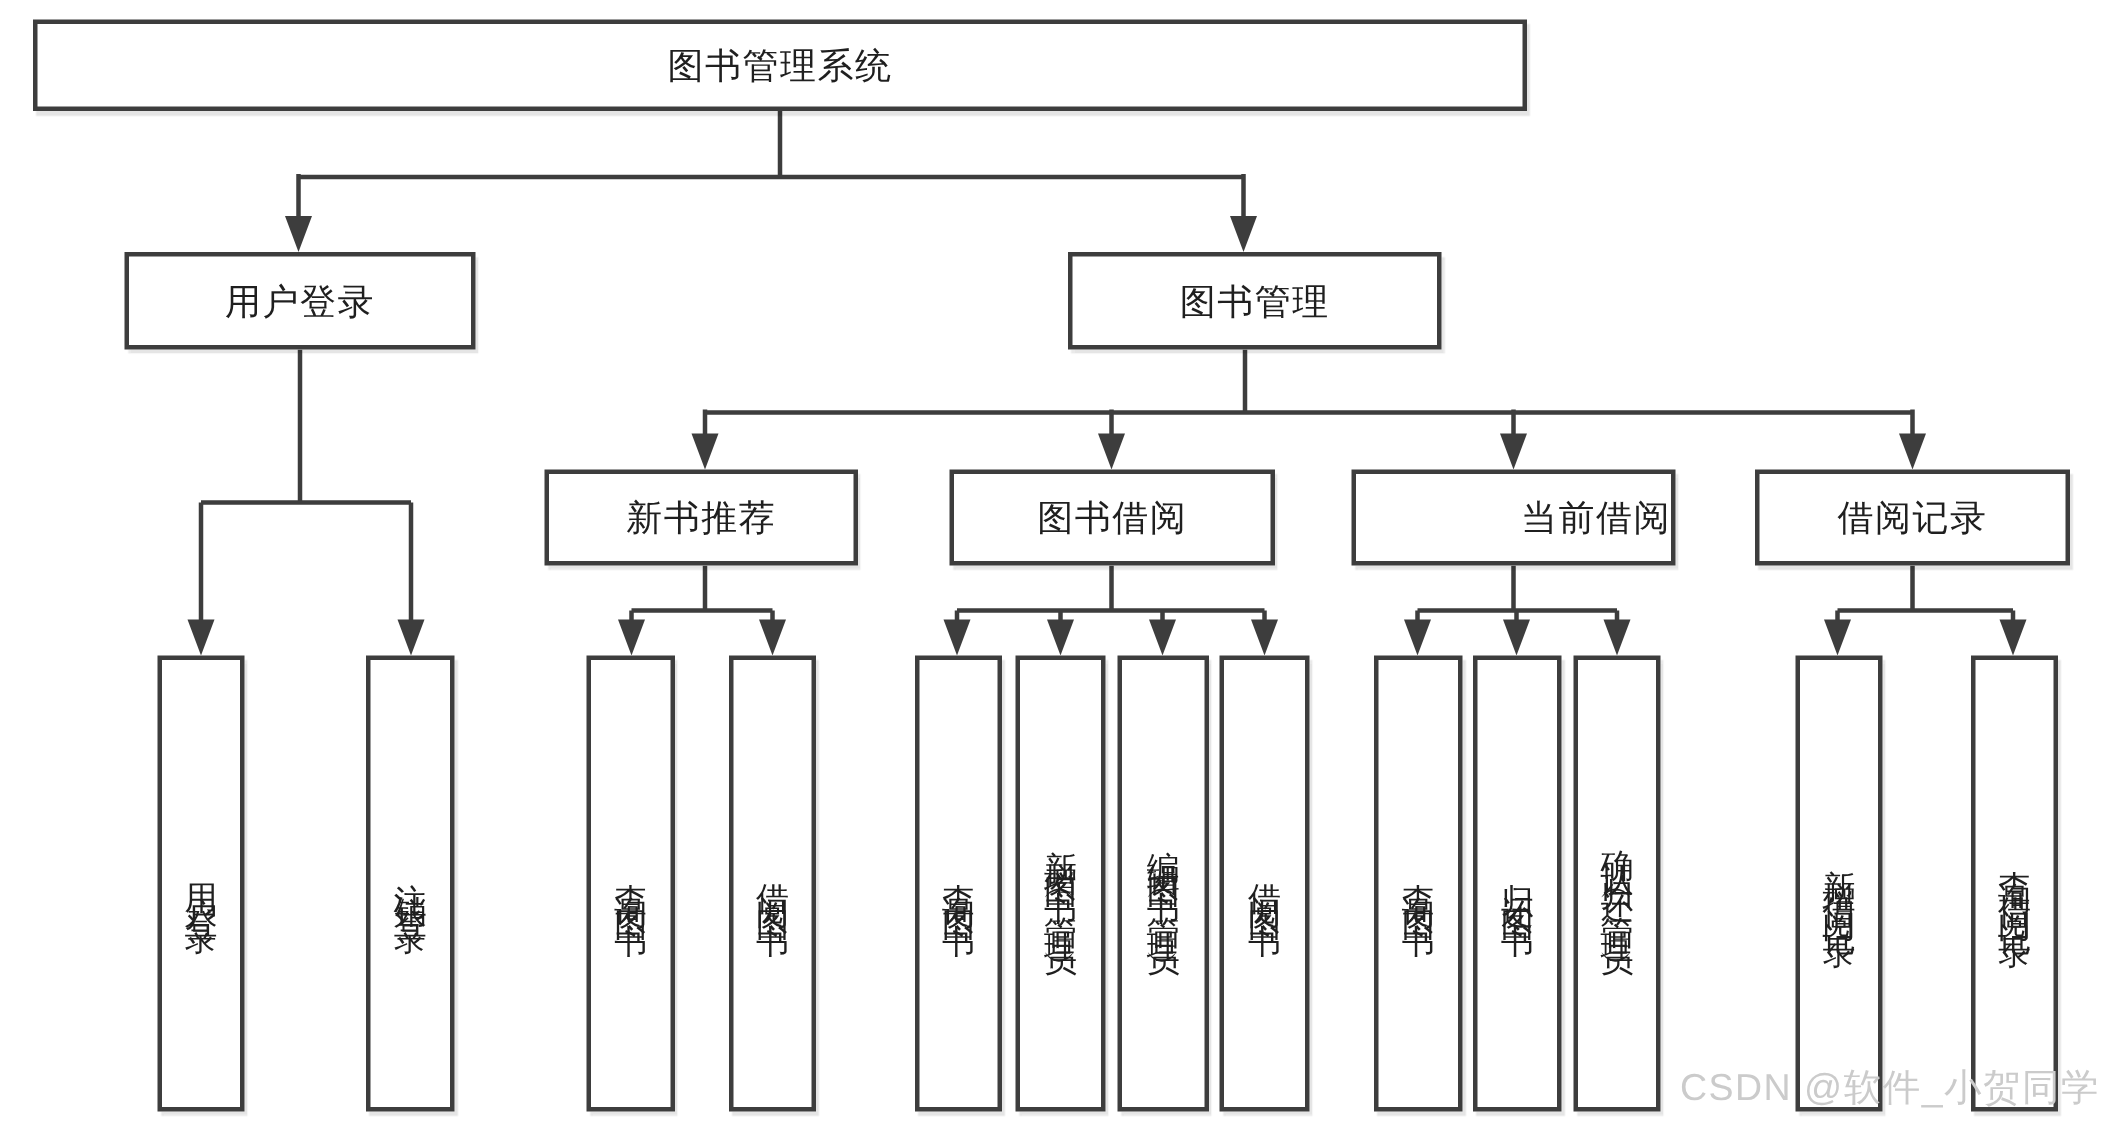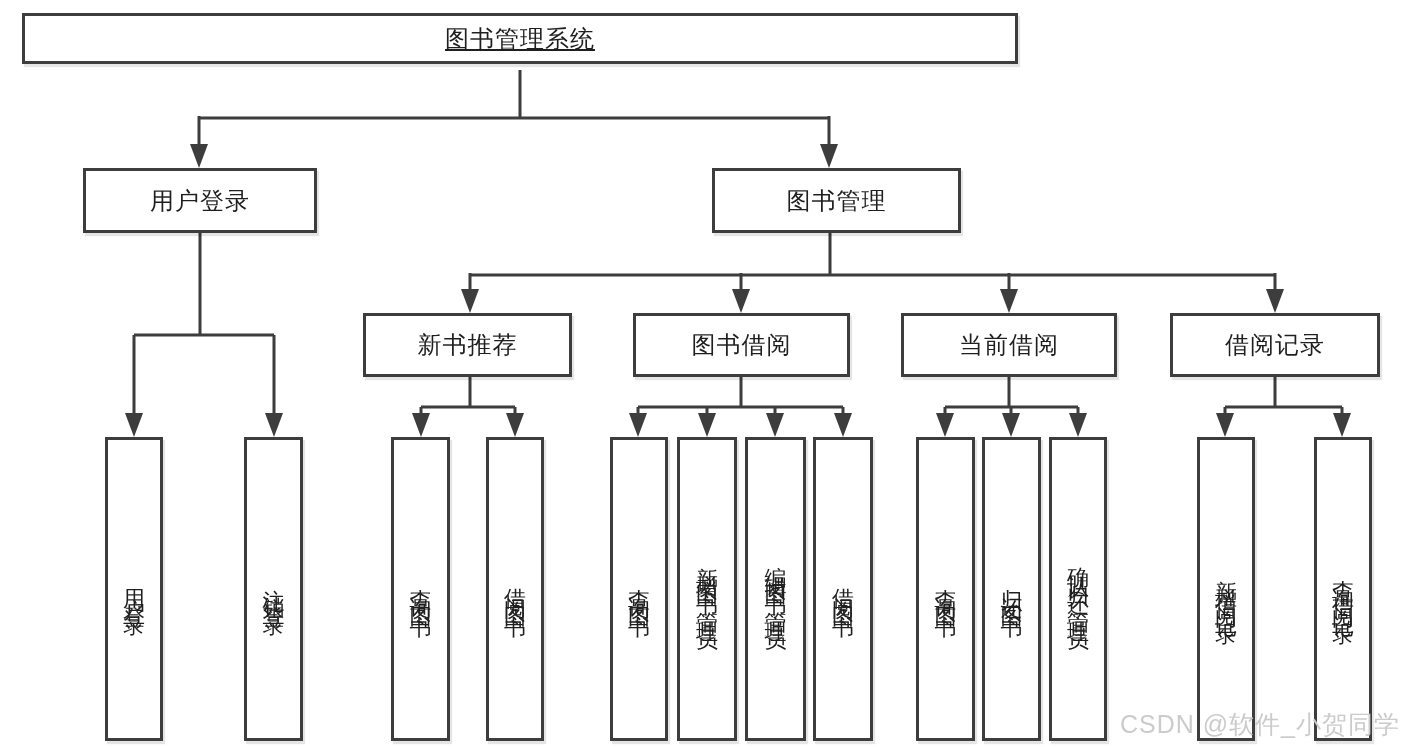--- a/index.html
+++ b/index.html
@@ -118,38 +118,38 @@
       <polygon class="ahead" points="1069,413 1087,413 1078,437"></polygon>
     </g>
 
     <g>
       <path class="cline" d="M1275,377 V408 M1225,407 H1342 M1225,407 V415 M1342,407 V415"></path>
       <polygon class="ahead" points="1216,413 1234,413 1225,437"></polygon>
       <polygon class="ahead" points="1333,413 1351,413 1342,437"></polygon>
     </g>
   </svg>
 
-  <div class="node hnode" style="left:22px; top:13px; width:996px; height:51px;text-decoration:underline;">
+  <div class="node hnode" style="left:22px; top:13px; width:996px; height:61px;">
     <span>图书管理系统</span>
   </div>
 
   <div class="node hnode" style="left:83px; top:168px; width:234px; height:65px;">
     <span>用户登录</span>
   </div>
   <div class="node hnode" style="left:712px; top:168px; width:249px; height:65px;">
     <span>图书管理</span>
   </div>
 
   <div class="node hnode" style="left:363px; top:313px; width:209px; height:64px;">
     <span>新书推荐</span>
   </div>
   <div class="node hnode" style="left:633px; top:313px; width:217px; height:64px;">
     <span>图书借阅</span>
   </div>
-  <div class="node hnode" style="left:901px; top:313px; width:216px; height:64px;">
+  <div class="node hnode" style="left:901px; top:313px; width:216px; height:64px;justify-content:flex-end;">
     <span>当前借阅</span>
   </div>
   <div class="node hnode" style="left:1170px; top:313px; width:210px; height:64px;">
     <span>借阅记录</span>
   </div>
 
   <div class="node leaf" style="left:105px; width:58px;">
     <span class="vtext">用户登录</span>
   </div>
   <div class="node leaf" style="left:244px; width:59px;">

